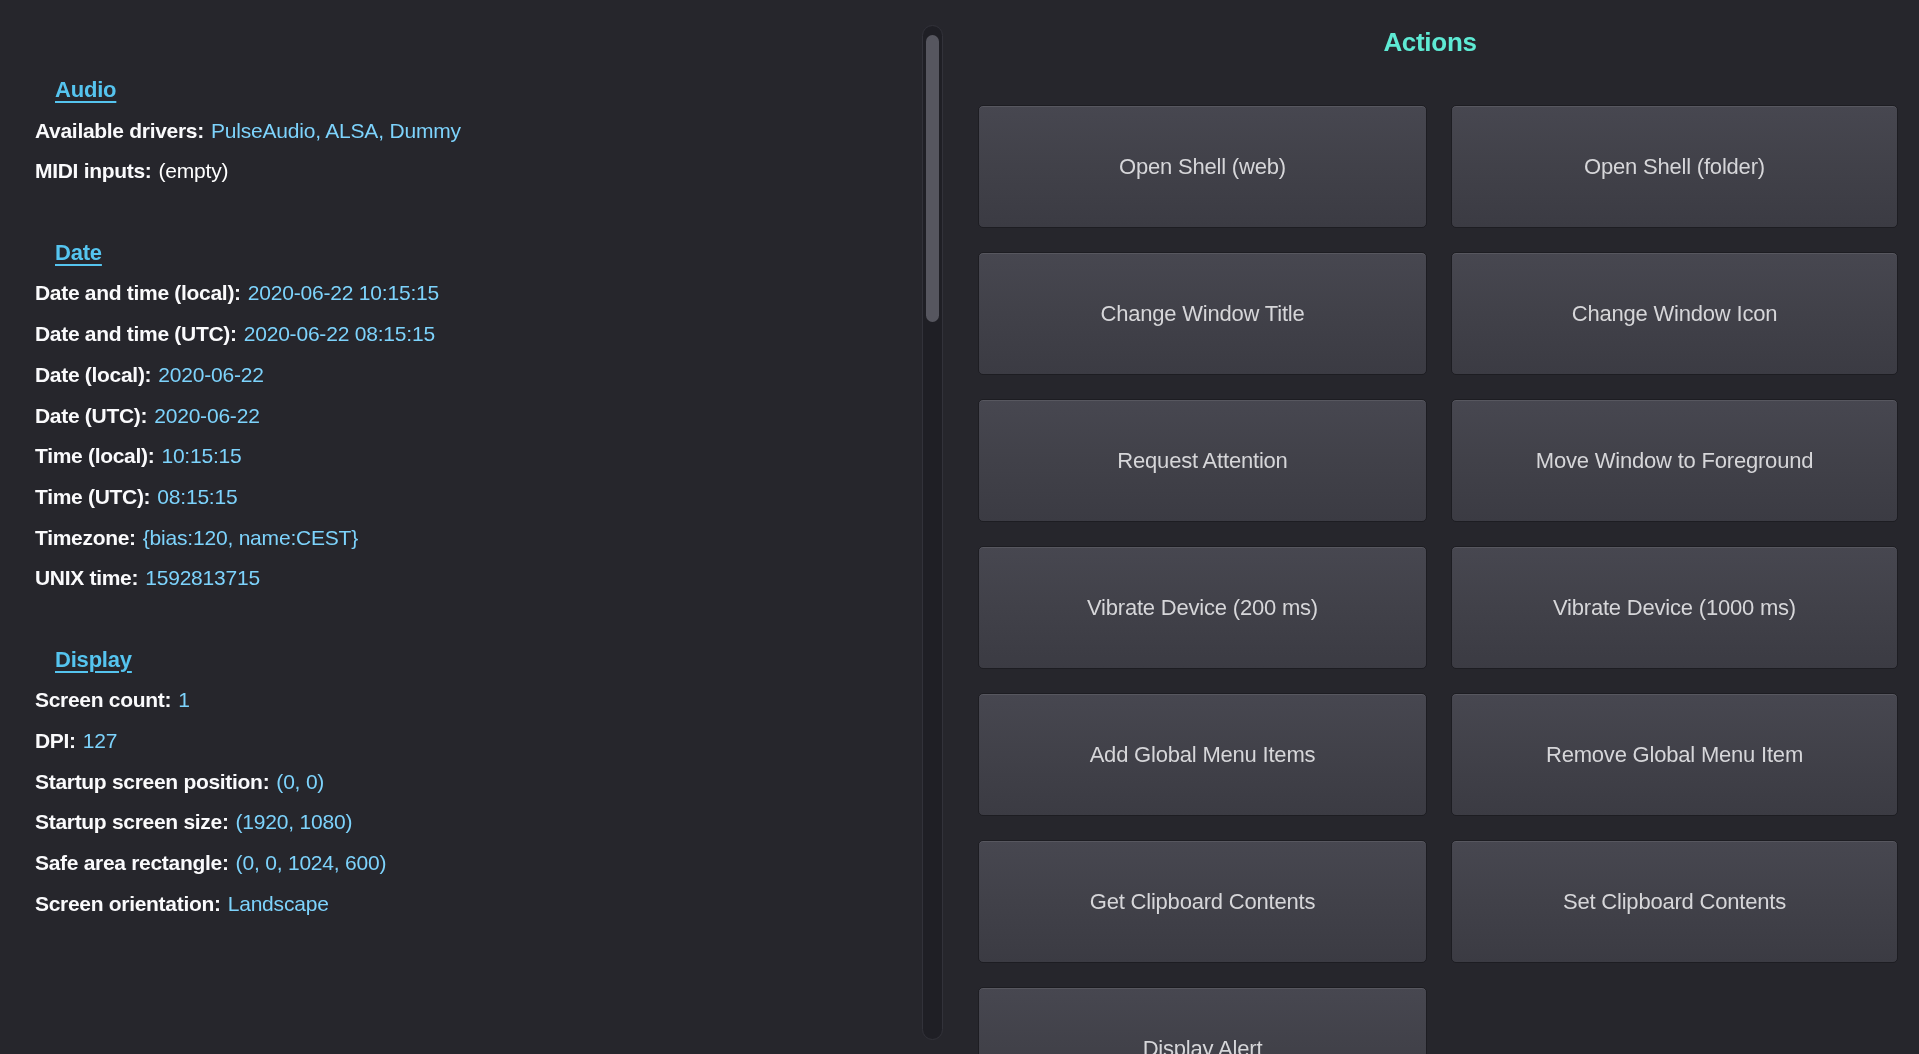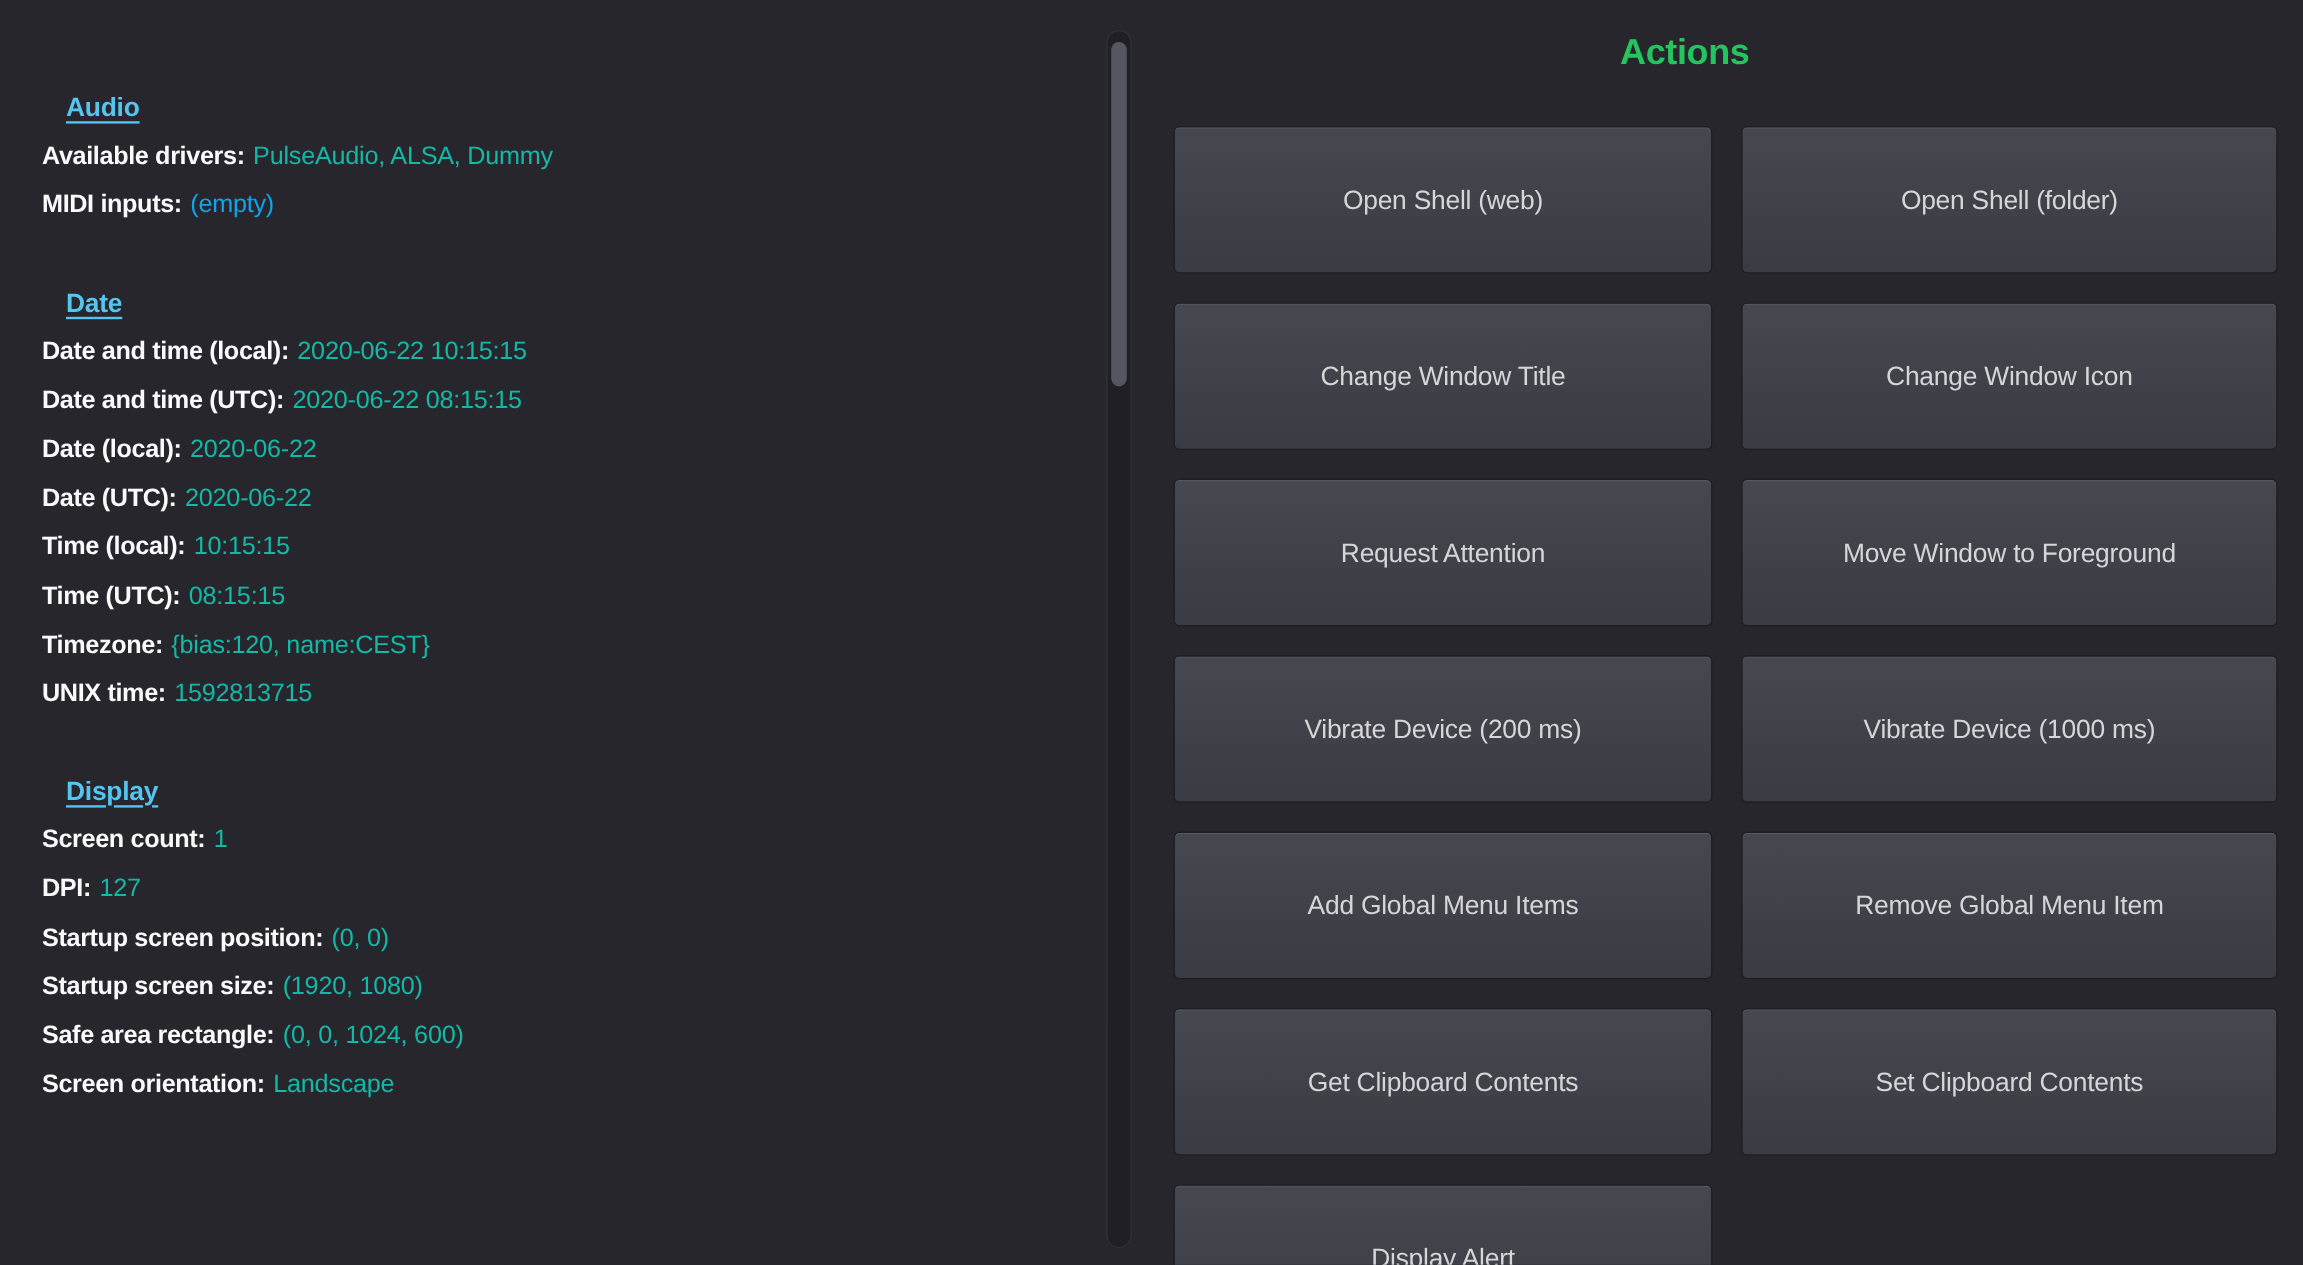--- a/index.html
+++ b/index.html
@@ -13,38 +13,38 @@
   .info-panel { position:absolute; left:35px; top:70px; }
   .section { margin-bottom:40.7px; }
   .line { height:40.7px; line-height:40.7px; white-space:nowrap; font-size:21px; color:#ececef; letter-spacing:-0.2px; }
   .sec-title {
     color:#55c4ef; font-weight:bold; font-size:22px;
     text-decoration:underline; text-decoration-thickness:2px; text-underline-offset:4px;
     cursor:pointer;
     margin-left:20px;
   }
   .lbl { font-weight:bold; color:#fafafc; letter-spacing:-0.3px; }
-  .val { margin-left:7px; color:#14b8a6; }
-  .val.muted { color:#0ea5e9; }
+  .val { margin-left:7px; color:#7dd3fc; }
+  .val.muted { color:#ffffff; }
 
   
   .scrollbar-track {
     position:absolute; left:922px; top:25px; width:21px; height:1015px;
     box-sizing:border-box; border:1px solid #32323a; border-radius:11px;
     background:#1f1f25;
   }
   .scrollbar-thumb {
     position:absolute; left:3px; top:9px; width:13px; height:287px;
     border-radius:7px; background:#56565f;
   }
 
   
   .actions-title {
-    position:absolute; left:952px; top:27px; width:904px;
-    text-align:center; font-size:30px; font-weight:bold; color:#22c55e;
+    position:absolute; left:978px; top:27px; width:904px;
+    text-align:center; font-size:26px; font-weight:bold; color:#5eead4;
     letter-spacing:-0.3px;
   }
   .actions-grid {
     position:absolute; left:978px; top:105px; width:904px;
     display:grid; grid-template-columns:449px 447px;
     grid-auto-rows:123px; column-gap:8px; row-gap:8.7px;gap:24px;
   }
   .action-btn {
     box-sizing:border-box;
     display:flex; align-items:center; justify-content:center;

